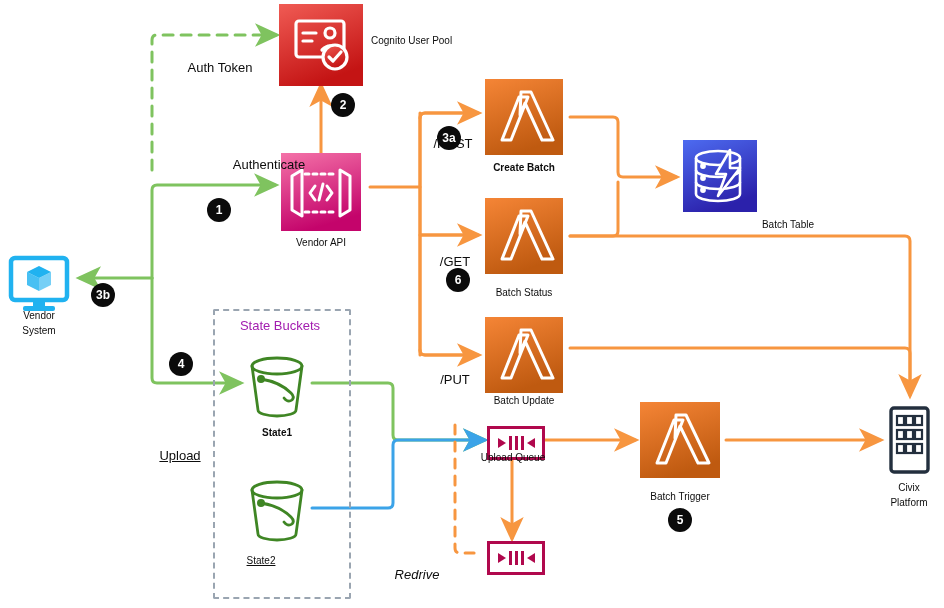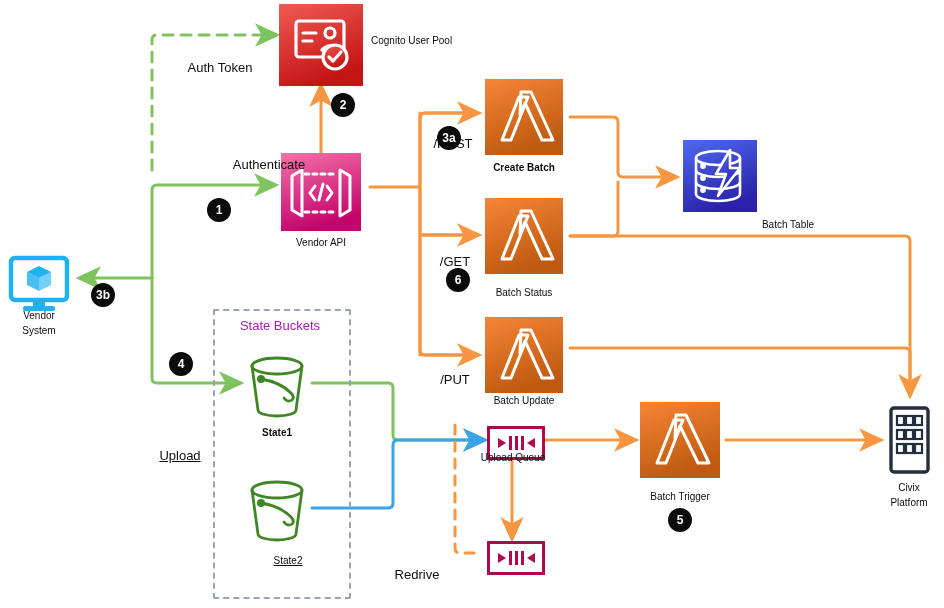--- a/index.html
+++ b/index.html
@@ -231,21 +231,21 @@
   <div class="label" style="left:464px;top:160px;width:120px;font-weight:bold;">Create Batch</div>
 
   <div class="label" style="left:464px;top:285px;width:120px;text-align:center;">Batch Status</div>
 
   <div class="label" style="left:464px;top:393px;width:120px;">Batch Update</div>
 
   <div class="label" style="left:694px;top:217px;width:120px;text-align:right;">Batch Table</div>
 
   <div class="label" style="left:237px;top:425px;width:80px;font-weight:bold;">State1</div>
 
-  <div class="label" style="left:248px;top:553px;width:80px;text-decoration:underline;">State2</div>
+  <div class="label" style="left:221px;top:553px;width:80px;text-decoration:underline;">State2</div>
 
   <div class="label" style="left:453px;top:450px;width:120px;">Upload Queue</div>
 
 
   <div class="label" style="left:620px;top:489px;width:120px;">Batch Trigger</div>
 
   <div class="label" style="left:869px;top:480px;width:80px;">Civix
 Platform</div>
 
   <div class="edgelabel" style="left:165px;top:17px;width:110px;">Auth Token</div>
@@ -254,21 +254,21 @@
 
   <div class="edgelabel" style="left:425px;top:93px;width:56px;">/POST</div>
 
   <div class="edgelabel" style="left:427px;top:211px;width:56px;text-align:center;">/GET</div>
 
   <div class="edgelabel" style="left:427px;top:329px;width:56px;">/PUT</div>
 
 
   <div class="edgelabel" style="left:143px;top:405px;width:74px;text-decoration:underline;">Upload</div>
 
-  <div class="edgelabel" style="left:382px;top:524px;width:70px;">Redrive</div>
+  <div class="edgelabel" style="left:382px;top:524px;width:70px;font-style:italic;">Redrive</div>
 
   <div class="badge" style="left:207px;top:198px;">1</div>
   <div class="badge" style="left:331px;top:93px;">2</div>
   <div class="badge" style="left:437px;top:126px;">3a</div>
   <div class="badge" style="left:91px;top:251px;margin-top:32px;">3b</div>
   <div class="badge" style="left:169px;top:352px;">4</div>
   <div class="badge" style="left:668px;top:508px;">5</div>
   <div class="badge" style="left:446px;top:268px;">6</div>
 
 </div>

